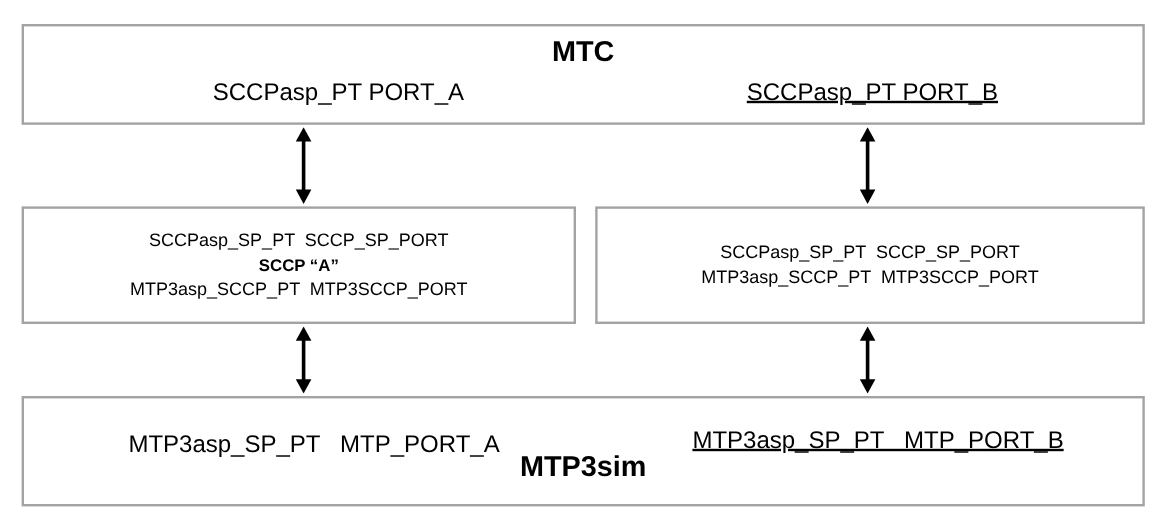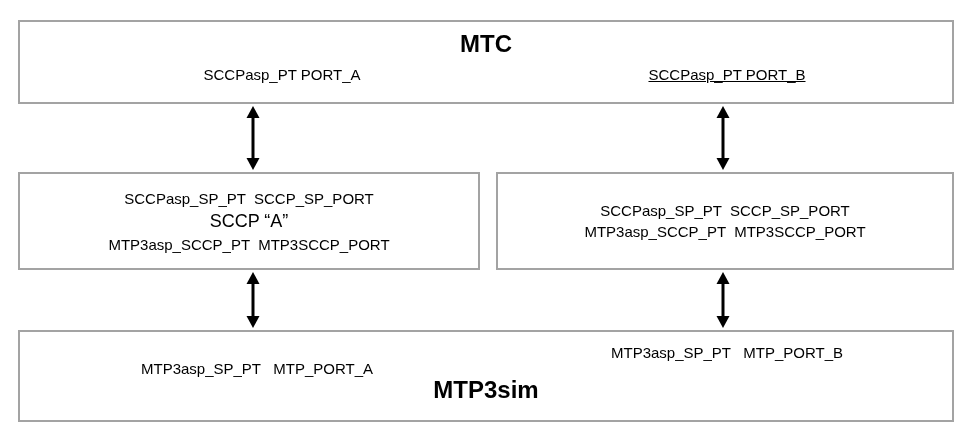--- a/index.html
+++ b/index.html
@@ -22,39 +22,39 @@
     background: #ffffff;
     box-sizing: border-box;
   }
   .box-title {
     font-weight: bold;
     text-align: center;
     white-space: pre;
   }
   .label {
     position: absolute;
-    font-size: 15px;
+    font-size: 20px;
     text-align: center;
     white-space: pre;
   }
   
   .mtc-box { left: 18px; top: 20px; width: 936px; height: 84px; }
   .mtc-title { position: absolute; left: 0; right: 0; top: 8px; font-size: 24px; }
   .mtc-port-a { left: 137px; width: 250px; top: 44px; }
   .mtc-port-b { left: 582px; width: 250px; top: 44px; text-decoration: underline; }
   
   .sccp-box { top: 172px; width: 462px; height: 98px; display: flex; flex-direction: column; justify-content: center; align-items: center; gap: 4px; }
   .sccp-a-box { left: 18px; }
   .sccp-b-box { left: 496px; width: 458px; }
   .sccp-line { font-size: 15px; white-space: pre; }
-  .sccp-title { font-size: 18px; font-weight: normal; white-space: pre; }
+  .sccp-title { font-size: 14px; font-weight: bold; white-space: pre; }
   
   .mtp-box { left: 18px; top: 330px; width: 936px; height: 92px; }
   .mtp-port-a { left: 87px; width: 300px; top: 28px; }
-  .mtp-port-b { left: 557px; width: 300px; top: 12px; }
+  .mtp-port-b { left: 557px; width: 300px; top: 24px; text-decoration: underline; }
   .mtp-title { position: absolute; left: 0; right: 0; top: 44px; font-size: 24px; }
   
   .arrow {
     position: absolute;
     width: 20px;
   }
   .arrow-top { top: 106px; height: 64px; }
   .arrow-bottom { top: 272px; height: 56px; }
   .arrow-left { left: 243px; }
   .arrow-right { left: 713px; }

